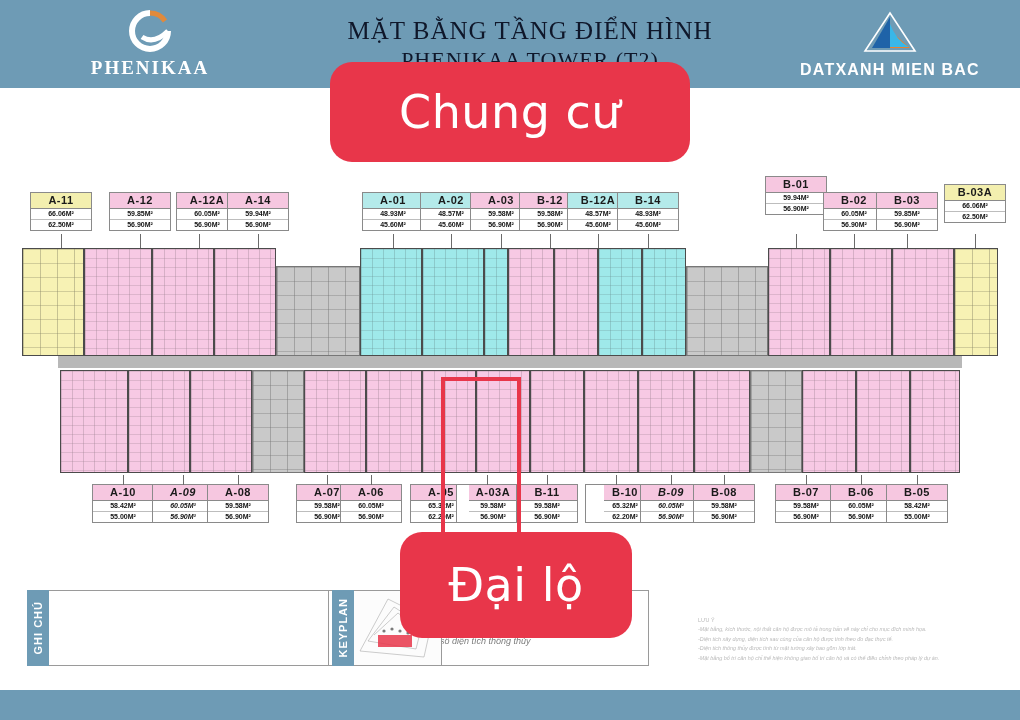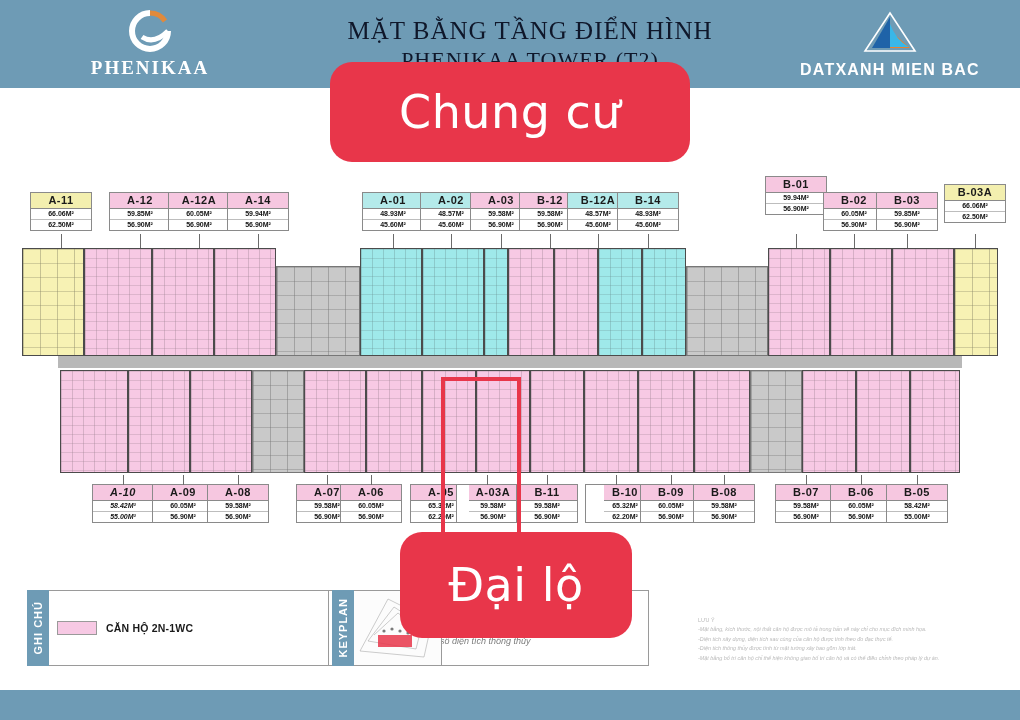--- a/index.html
+++ b/index.html
@@ -220,21 +220,21 @@
         <div class="uarea1">66.06M²</div>
         <div class="uarea2">62.50M²</div>
       </div>
       <div class="leader" style="left: 61px; top: 146px; height: 18px;"></div>
       <div class="ucard c-pink" style="left: 109px; top: 104px;">
         <div class="uname">A-12</div>
         <div class="uarea1">59.85M²</div>
         <div class="uarea2">56.90M²</div>
       </div>
       <div class="leader" style="left: 140px; top: 146px; height: 18px;"></div>
-      <div class="ucard c-pink" style="left: 168px; top: 104px;">
+      <div class="ucard c-pink" style="left: 176px; top: 104px;">
         <div class="uname">A-12A</div>
         <div class="uarea1">60.05M²</div>
         <div class="uarea2">56.90M²</div>
       </div>
       <div class="leader" style="left: 199px; top: 146px; height: 18px;"></div>
       <div class="ucard c-pink" style="left: 227px; top: 104px;">
         <div class="uname">A-14</div>
         <div class="uarea1">59.94M²</div>
         <div class="uarea2">56.90M²</div>
       </div>
@@ -407,27 +407,27 @@
       </div>
     <div class="unitbox u-pink" style="left:796px; top:0px; width:54px; height:103px;">
         <div class="tex"></div>
       </div>
     <div class="unitbox u-pink" style="left:850px; top:0px; width:50px; height:103px;">
         <div class="tex"></div>
       </div>
   </div>
 
   <div id="bottom-labels">
-      <div class="ucard c-pink" style="left: 92px; top: 396px; font-style: italic;">
+      <div class="ucard c-pink" style="left: 92px; top: 396px;">
         <div class="uname">A-10</div>
         <div class="uarea1">58.42M²</div>
         <div class="uarea2">55.00M²</div>
       </div>
       <div class="leader" style="left: 123px; top: 387px; height: 10px;"></div>
-      <div class="ucard c-pink" style="left: 152px; top: 396px;">
+      <div class="ucard c-pink" style="left: 152px; top: 396px; font-style: italic;">
         <div class="uname">A-09</div>
         <div class="uarea1">60.05M²</div>
         <div class="uarea2">56.90M²</div>
       </div>
       <div class="leader" style="left: 183px; top: 387px; height: 10px;"></div>
       <div class="ucard c-pink" style="left: 207px; top: 396px;">
         <div class="uname">A-08</div>
         <div class="uarea1">59.58M²</div>
         <div class="uarea2">56.90M²</div>
       </div>
@@ -461,21 +461,21 @@
         <div class="uarea1">59.58M²</div>
         <div class="uarea2">56.90M²</div>
       </div>
       <div class="leader" style="left: 547px; top: 387px; height: 10px;"></div>
       <div class="ucard c-pink" style="left: 585px; top: 396px; padding-left: 18px;">
         <div class="uname">B-10</div>
         <div class="uarea1">65.32M²</div>
         <div class="uarea2">62.20M²</div>
       </div>
       <div class="leader" style="left: 616px; top: 387px; height: 10px;"></div>
-      <div class="ucard c-pink" style="left: 640px; top: 396px;">
+      <div class="ucard c-pink" style="left: 640px; top: 396px; font-style: italic;">
         <div class="uname">B-09</div>
         <div class="uarea1">60.05M²</div>
         <div class="uarea2">56.90M²</div>
       </div>
       <div class="leader" style="left: 671px; top: 387px; height: 10px;"></div>
       <div class="ucard c-pink" style="left: 693px; top: 396px;">
         <div class="uname">B-08</div>
         <div class="uarea1">59.58M²</div>
         <div class="uarea2">56.90M²</div>
       </div>
@@ -507,24 +507,20 @@
 <div class="redbox" id="ann-dailo">
   <span>Đại lộ</span>
 </div>
 <div class="redrect" style="left:441px; top:377px; width:80px; height:160px;"></div>
 
 <div class="legend-wrap">
   <div class="vtab">
     <span>GHI CHÚ</span>
   </div>
   <div class="legend-box">
-    <div class="legend-row">
-      <div class="swatch sw-pink"></div>
-      <div class="ltext">CĂN HỘ 2N-1WC</div>
-    </div>
   </div>
   <div class="sublegend-box">
     <div class="mini-card">
       <div class="m1">A</div>
       <div class="m2">M²</div>
       <div class="m3">M²</div>
     </div>
     <div class="sub-lines">
       <div>-Tên căn hộ</div>
       <div>-Thông số diện tích tim tường</div>

